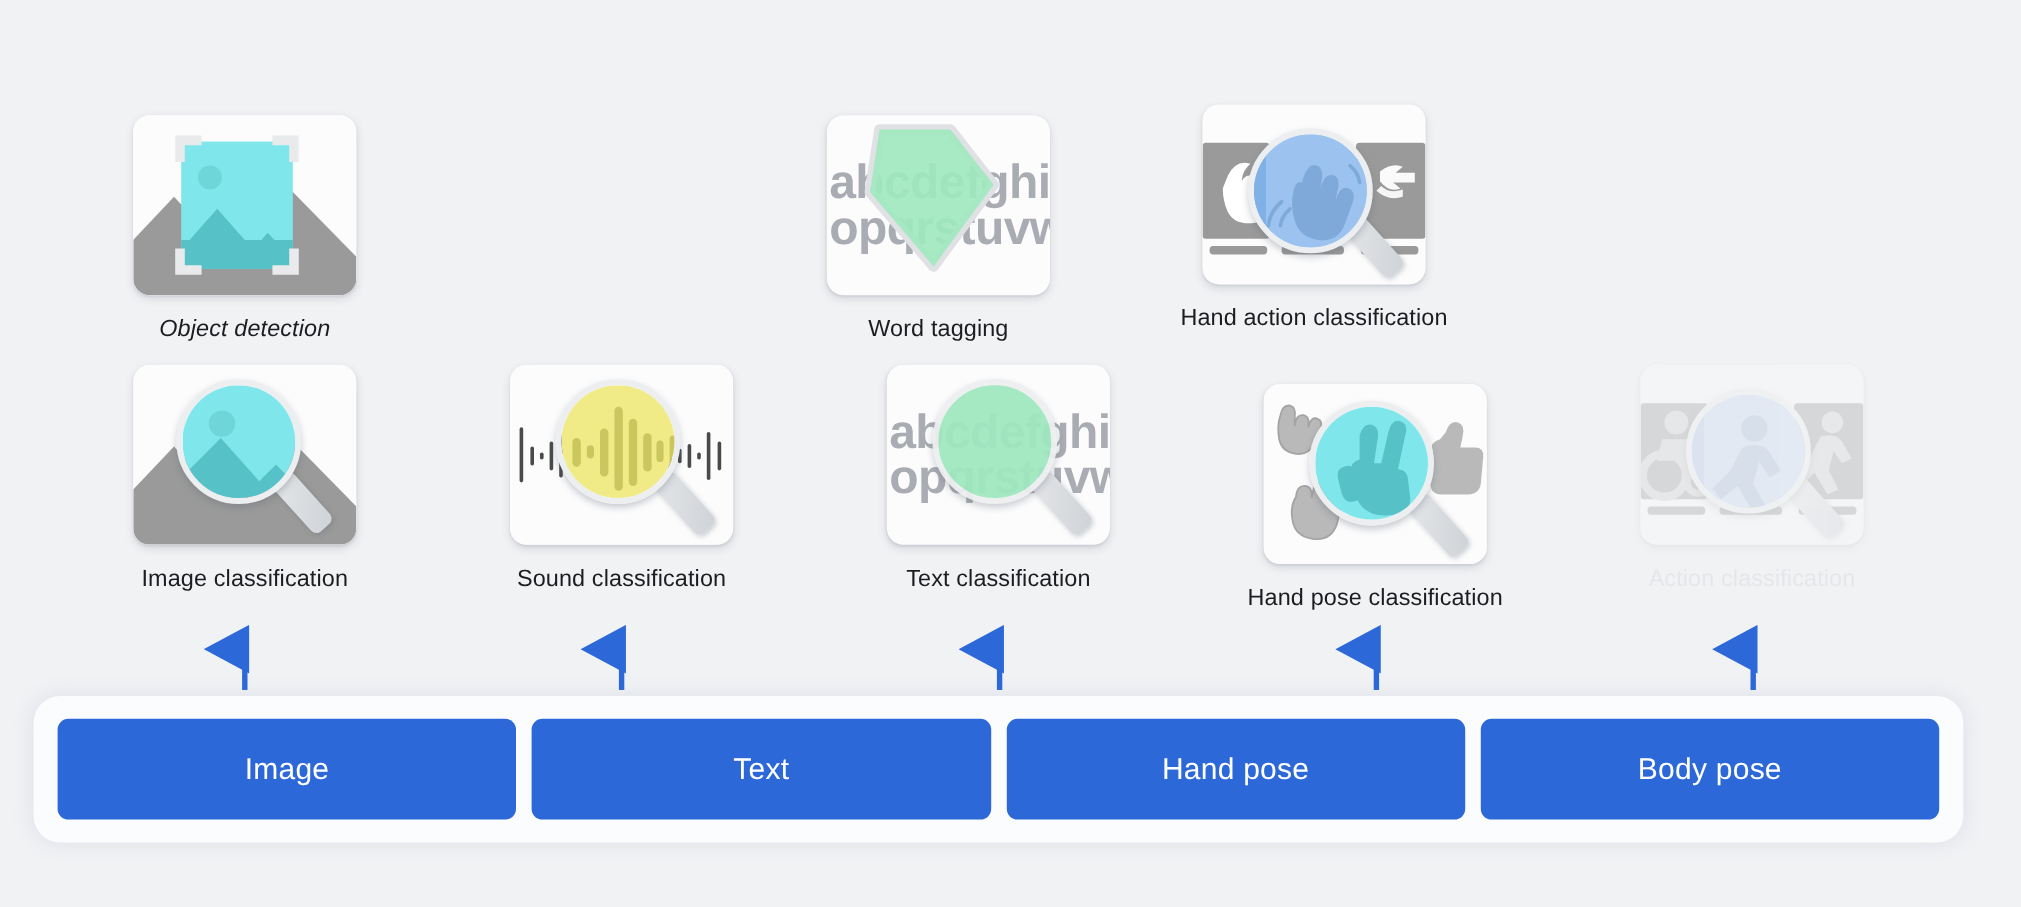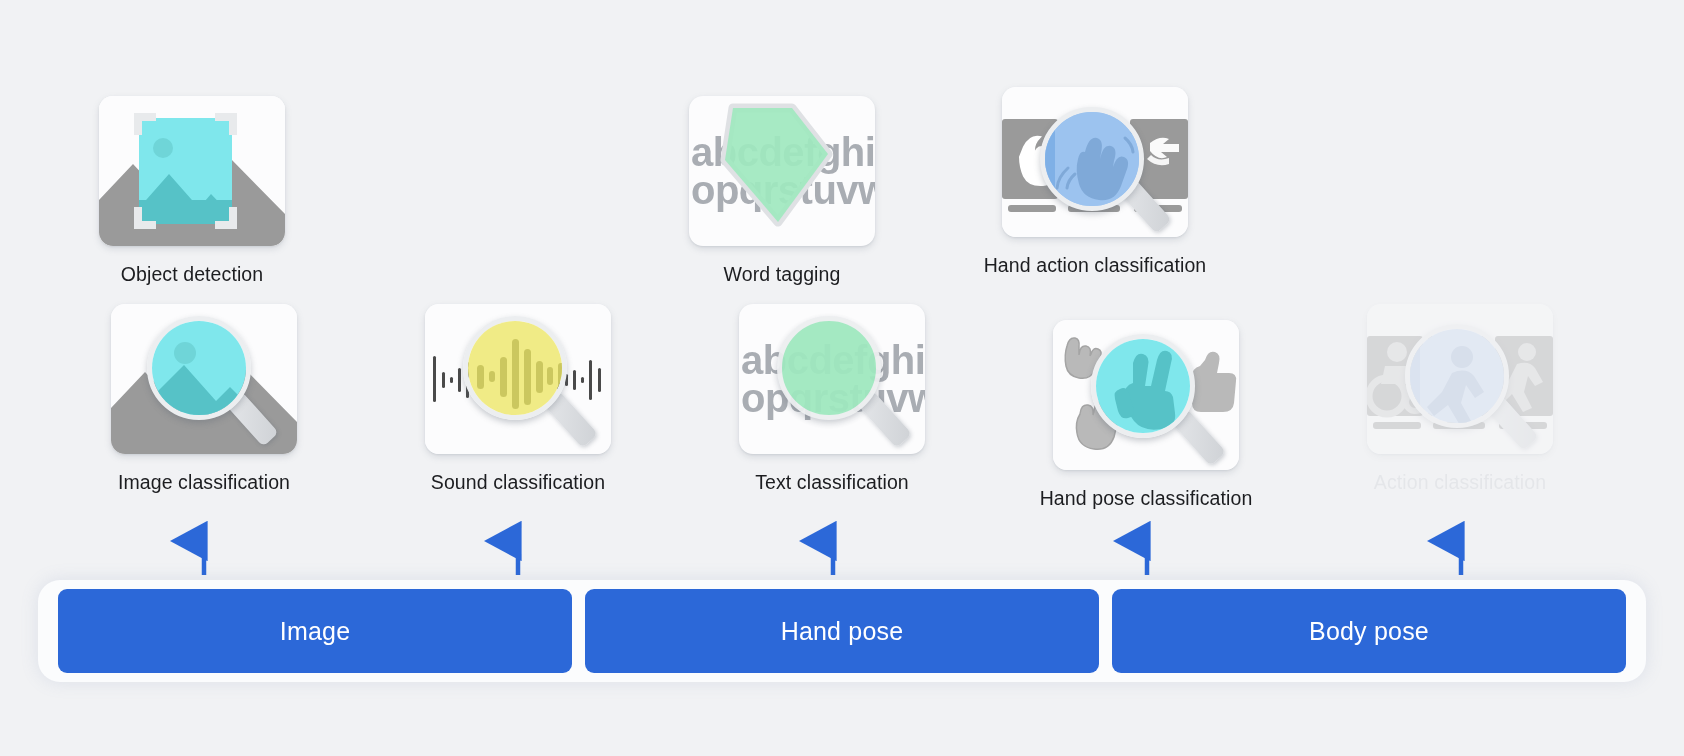--- a/index.html
+++ b/index.html
@@ -90,24 +90,24 @@
     box-shadow: 0 2px 4px rgba(90,98,112,0.30);
   }
 
   
   .arrows { position: absolute; left: 0; top: 0; width: 1684px; height: 756px;
             pointer-events: none; }
 
   
   .sourcebar {
     position: absolute;
-    left: 38px;
+    left: 28px;
     top: 580px;
     width: 1608px;
-    height: 102px;
+    height: 122px;
     background: #fbfcfd;
     border-radius: 22px;
     box-shadow: 0 0 18px rgba(120,135,180,0.16);
     display: flex;
     align-items: center;
     padding: 0 20px;
     gap: 13px;
   }
 
   .srcbtn {
@@ -139,21 +139,21 @@
     <line x1="204" y1="575" x2="204" y2="541"></line>
     <line x1="518" y1="575" x2="518" y2="541"></line>
     <line x1="833" y1="575" x2="833" y2="541"></line>
     <line x1="1147" y1="575" x2="1147" y2="541"></line>
     <line x1="1461" y1="575" x2="1461" y2="541"></line>
   </g>
 </svg>
 
 <div class="board">
 
-  <div class="cell" style="left:42px; top:96px;">
+  <div class="cell" style="left:54px; top:96px;font-style:italic;">
     <div class="tile">
       <div class="photo-bg"></div>
       <svg class="photo-mount" viewBox="0 0 186 150" width="186" height="150">
         <rect x="0" y="0" width="186" height="150" fill="#fcfcfd"></rect>
         <path d="M0 150 L0 104 L34 68 L78 115 L96 96 L131 62 L186 118 L186 150 Z" fill="#9a9a9a"></path>
         <rect x="40" y="22" width="93" height="106" fill="#7fe7ec"></rect>
         <circle cx="64" cy="52" r="10" fill="#6fd5d8"></circle>
         <path d="M40 128 L40 112 L70 78 L100 112 L112 98 L133 120 L133 128 Z" fill="#56c2c7"></path>
         <rect x="40" y="104" width="93" height="24" fill="#56c2c7"></rect>
         <g fill="#e8eaec">
@@ -375,18 +375,21 @@
     <div class="caption">Action classification</div>
   </div>
 
 </div>
 
 <div class="sourcebar">
   <button class="srcbtn">
     <span>Image</span>
   </button>
   <button class="srcbtn">
+    <span>Text</span>
+  </button>
+  <button class="srcbtn">
     <span>Hand pose</span>
   </button>
   <button class="srcbtn">
     <span>Body pose</span>
   </button>
 </div>
 
 </body></html>

